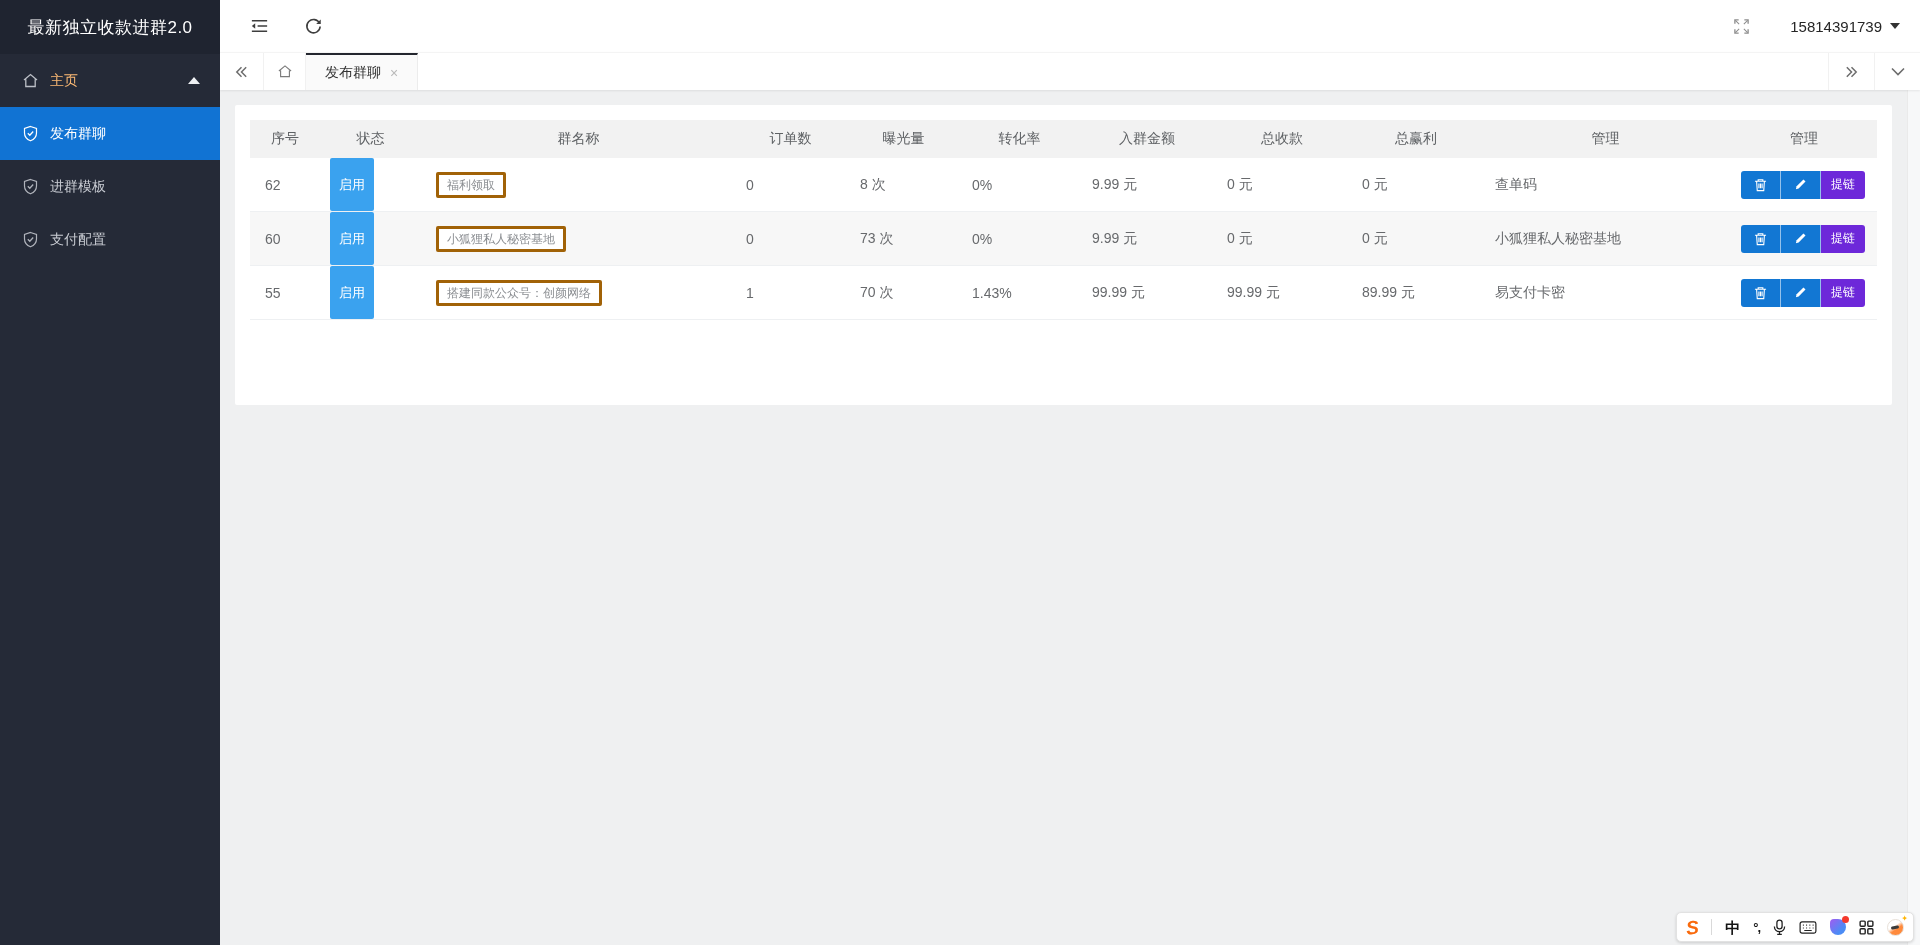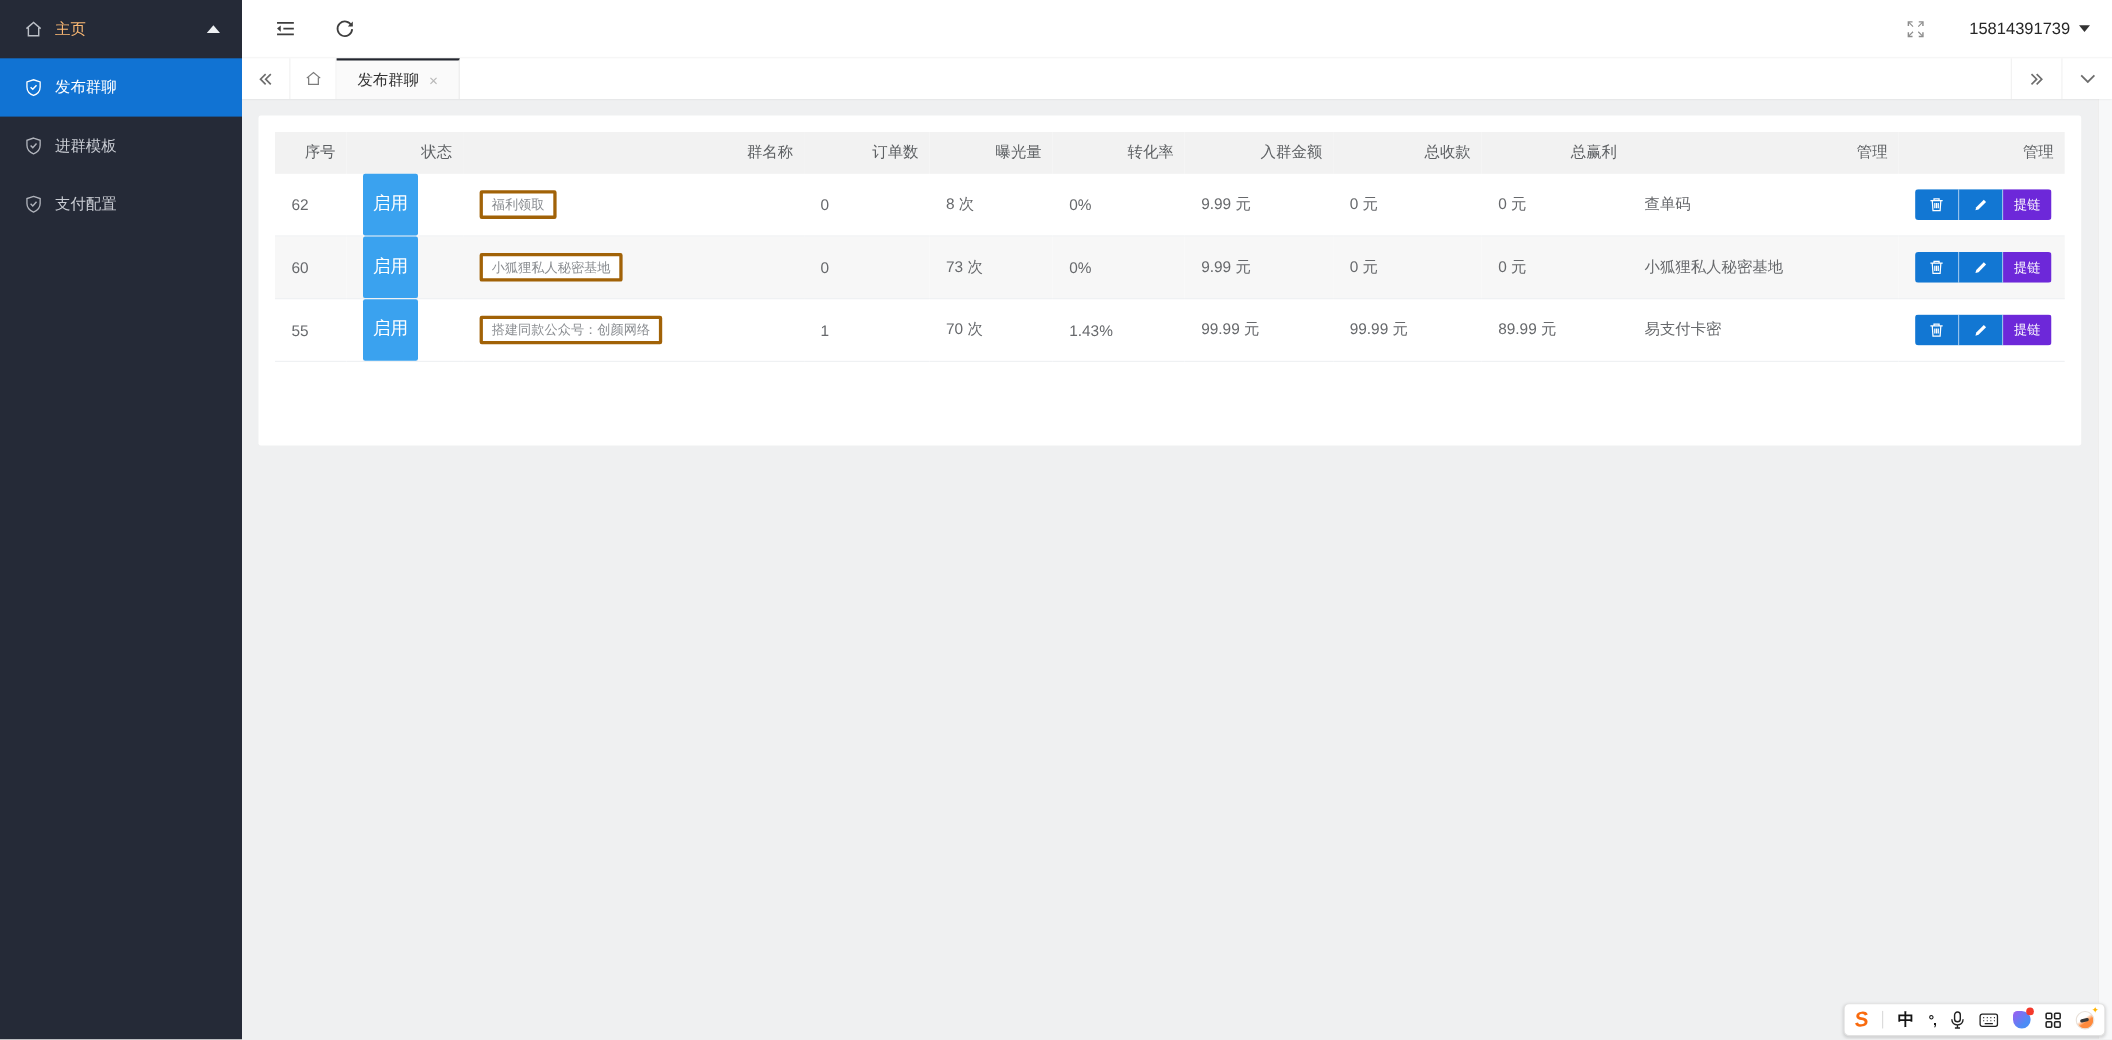--- a/index.html
+++ b/index.html
@@ -55,26 +55,26 @@
 
   .card { position:relative; background:#ffffff; width:1657px; min-height:300px;
     padding:15px 15px 40px 15px; border-radius:2px; }
 
   .btn-row { display:flex; gap:17px; margin-bottom:30px; }
   .tpl-btn { height:36px; padding:0 17px; background:#1277d3; color:#ffffff; border:none;
     border-radius:3px; font-size:14px; font-family:inherit; cursor:pointer; }
 
   table.grid { width:100%; border-collapse:collapse; table-layout:fixed; font-size:14px; color:#67696c; }
   table.grid thead tr { background:#f2f2f2; height:38px; }
-  table.grid th { font-weight:normal; text-align:right; padding:0 10px 0 15px; color:#5e6164; }
+  table.grid th { font-weight:normal; text-align:center; padding:0 10px 0 15px; color:#5e6164; }
   table.grid tbody tr { height:48px; border-bottom:1px solid #eef0f2; }
   table.grid tbody tr:nth-child(2) { background:#f7f7f7; }
   table.grid td { padding:0 10px 0 15px; }
 
-  .badge { display:inline-block; background:#3aa2ef; color:#fff; font-size:16px;
+  .badge { display:inline-block; background:#3aa2ef; color:#fff; font-size:13px;
     padding:20px 9px; border-radius:2px; line-height:1; }
   .name-tag { display:inline-block; border:3px solid #a16207; background:#fff; color:#8a8d91;
     font-size:12px; padding:4px 8px; border-radius:2px; line-height:1; }
 
   .act-group { display:inline-flex; border-radius:3px; overflow:hidden; }
   .act-btn { width:40px; height:28px; background:#1277d3; border:none; cursor:pointer;
     display:flex; align-items:center; justify-content:center; }
   .act-btn.sep { border-right:1px solid rgba(255,255,255,.55); }
   .act-link { height:28px; padding:0 10px; background:#6d28d9; border:none; cursor:pointer;
     color:#fff; font-size:12px; font-family:inherit; display:flex; align-items:center; }
@@ -97,20 +97,21 @@
   .ime-face::before { content:""; position:absolute; left:3px; top:6px; width:8px; height:3px;
     border-radius:2px; background:#3a3a3a; transform:rotate(-12deg); }
   .ime-face::after { content:"✦"; position:absolute; right:-5px; top:-6px; font-size:8px; color:#ffb400; }
 
   svg { display:block; }
 </style>
 </head>
 <body>
 
 <aside class="sidebar">
+  <div class="logo">最新独立收款进群2.0</div>
 
   <div class="nav-item parent">
     <span class="nicon">
       <svg viewBox="0 0 17 17" width="17" height="17">
           <path d="M2 8 L8.5 2.5 L15 8 M3.8 7.2 V14.5 H13.2 V7.2" fill="none" stroke="#d6d9df" stroke-width="1.3"></path>
         </svg>
     </span>
     <span>主页</span>
     <span class="caret-up"></span>
   </div>

